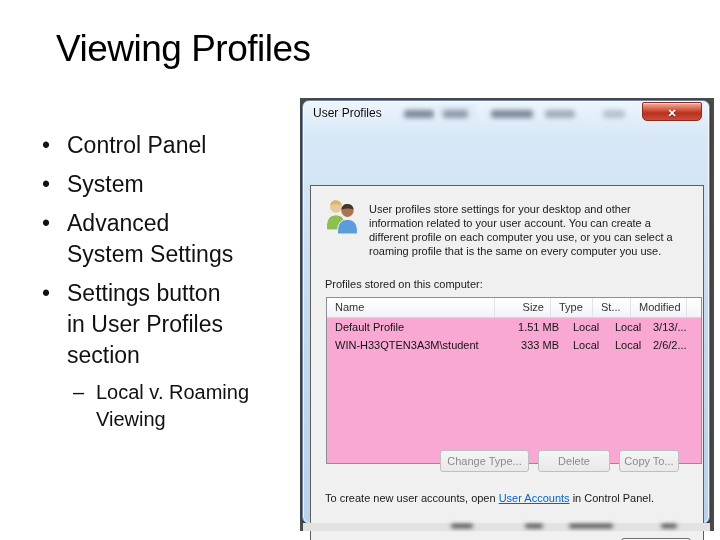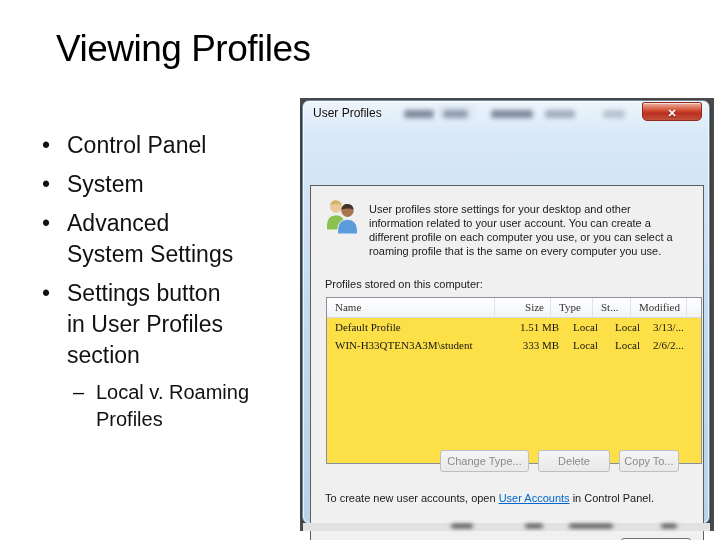--- a/index.html
+++ b/index.html
@@ -35,21 +35,21 @@
   .close-btn span { color:#fff; font-size:11px; font-weight:bold; line-height:17px; text-shadow:0 1px 1px rgba(0,0,0,.5); }
 
   
   .client { position:absolute; left:7px; top:41px; width:394px; height:391px; background:#f0f0f0; border:1px solid #5e5e5e; font-size:11px; color:#1a1a1a;margin-top:43px; }
 
   .users-icon { position:absolute; left:12px; top:11px; width:38px; height:38px; }
   .dlg-desc { position:absolute; left:58px; top:16px; width:322px; line-height:14px; white-space:pre-line; }
   .stored-label { position:absolute; left:14px; top:92px; }
 
   
-  .listview { position:absolute; left:15px; top:111px; width:376px; height:167px; background:#fde047; border:1px solid #8a9099;font-family:Liberation Serif, serif; }
+  .listview { position:absolute; left:15px; top:111px; width:376px; height:167px; background:#f9a8d4; border:1px solid #8a9099; }
   .lv-header { display:flex; height:20px; background:linear-gradient(180deg,#ffffff 0%,#f8f9fb 55%,#f1f2f5 100%); border-bottom:1px solid #d5d8dd; color:#333; }
   .hcell { padding:3px 6px 0 8px; border-right:1px solid #e0e3e8; overflow:hidden; white-space:nowrap; }
   .h-name { flex:1; }
   .h-size { flex:0 0 56px; text-align:right; }
   .h-type { flex:0 0 42px; }
   .h-st { flex:0 0 38px; }
   .h-mod { flex:0 0 56px; }
   .h-tail { flex:0 0 10px; border-right:none; }
   .lv-row { display:flex; height:18px; line-height:18px; color:#151515; cursor:default; }
   .rcell { padding:0 6px 0 8px; overflow:hidden; white-space:nowrap; }
@@ -92,21 +92,21 @@
     </div>
     <div class="bullet">
       <span class="marker">•</span>
       <span class="btext">Settings button
 in User Profiles
 section</span>
     </div>
     <div class="bullet level2">
       <span class="marker">–</span>
       <span class="btext">Local v. Roaming
-Profiles</span>
+Viewing</span>
     </div>
   </div>
 
   <div class="shot">
 
     <div class="frame">
 
       <div class="tsmudge" style="left:101px;width:30px;"></div>
       <div class="tab-blob" style="left:133px;width:40px;"></div>
       <div class="tsmudge" style="left:140px;width:25px;opacity:.8;"></div>

